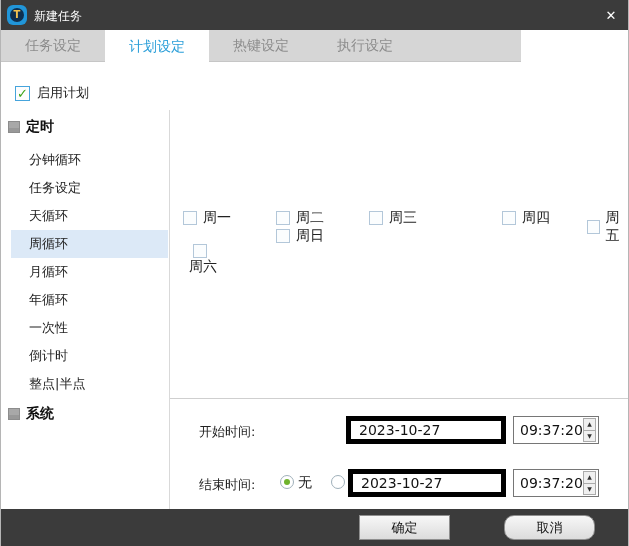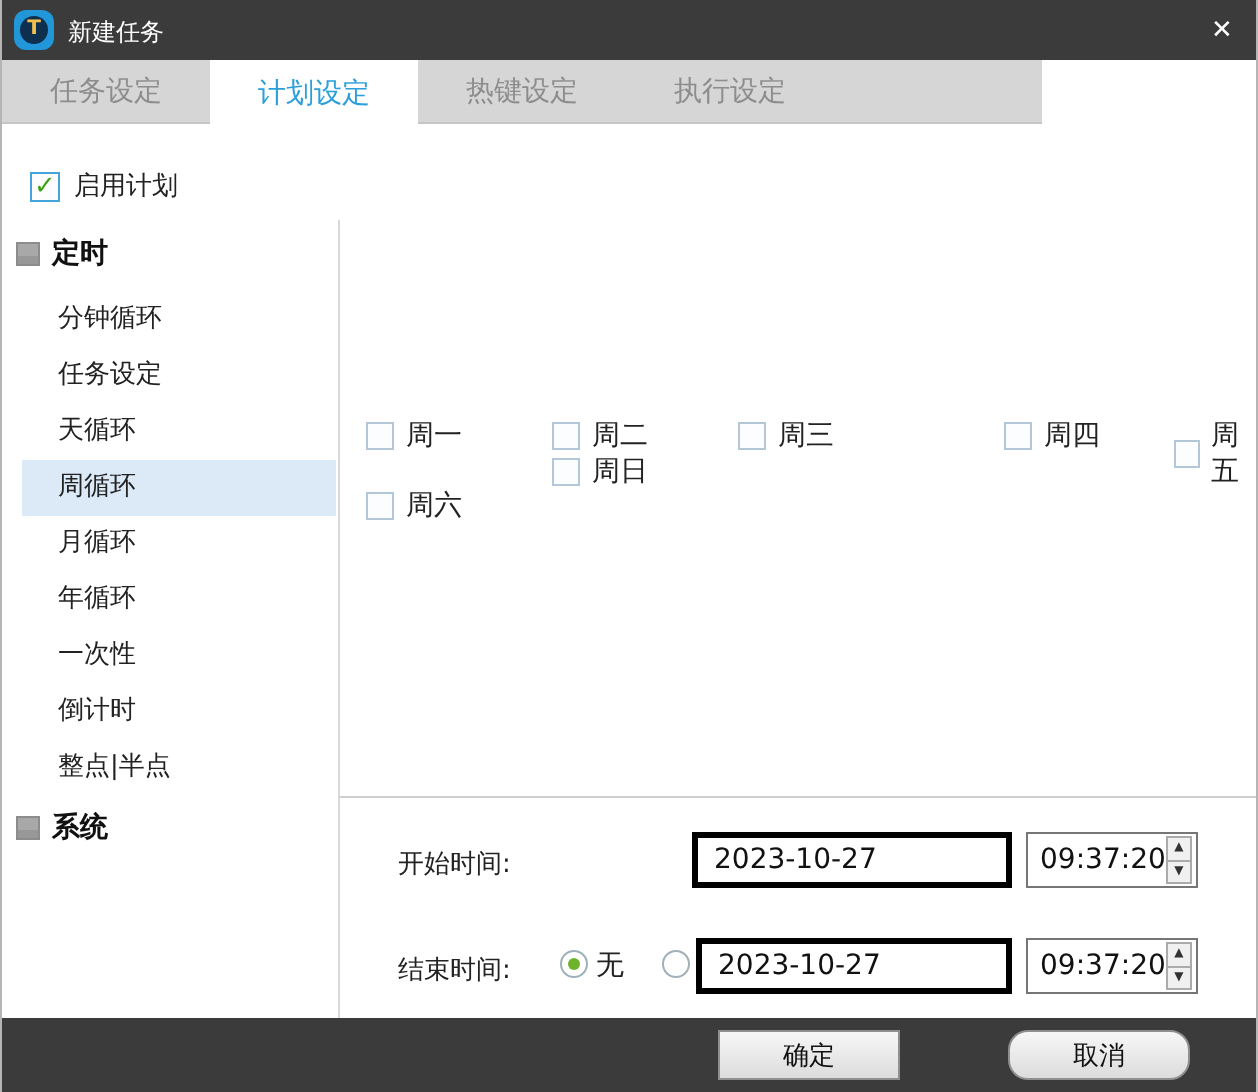--- a/index.html
+++ b/index.html
@@ -76,21 +76,21 @@
   
   .week-check { position:absolute; display:flex; align-items:center; cursor:pointer; }
   .cb-light {
     width:14px; height:14px; border:1px solid #b3c7d9; background:#fbfdfe;
   }
   .week-check .lbl { margin-left:6px; font-size:14px; color:#222; }
 
   
   .sched-label { position:absolute; font-size:13px; color:#222; }
   .date-input {
-    position:absolute; width:160px; height:28px; border:3px solid #000000;
+    position:absolute; width:160px; height:28px; border:5px solid #000000;
     font-family:inherit; font-size:14px; color:#111; padding:0 0 0 8px; background:#fff;
   }
   .time-spin {
     position:absolute; width:86px; height:28px; border:1px solid #767676;
     background:#fff; display:flex; align-items:center;
   }
   .time-spin .tval { flex:1; padding-left:6px; font-size:14px; color:#111; }
   .spin-col { width:18px; height:24px; margin-right:2px; display:flex; flex-direction:column; }
   .spin-btn {
     flex:1; border:1px solid #ababab; background:#f0f0f0; font-size:6px; color:#333;
@@ -176,21 +176,21 @@
     </div>
     <div class="week-check" style="left:461px;top:147px;margin-left:40px;">
       <div class="cb-light"></div>
       <div class="lbl">周四</div>
     </div>
     <div class="week-check" style="left:554px;top:147px;padding-left:32px;">
       <div class="cb-light"></div>
       <div class="lbl">周五</div>
     </div>
 
-    <div class="week-check" style="left:182px;top:182px;">
+    <div class="week-check" style="left:182px;top:182px;flex-direction:column;">
       <div class="cb-light"></div>
       <div class="lbl">周六</div>
     </div>
     <div class="week-check" style="left:275px;top:165px;">
       <div class="cb-light"></div>
       <div class="lbl">周日</div>
     </div>
 
     <div class="sched-label" style="left:198px;top:361px;">开始时间:</div>
     <input class="date-input" style="left: 345px; top: 354px;" value="2023-10-27">

